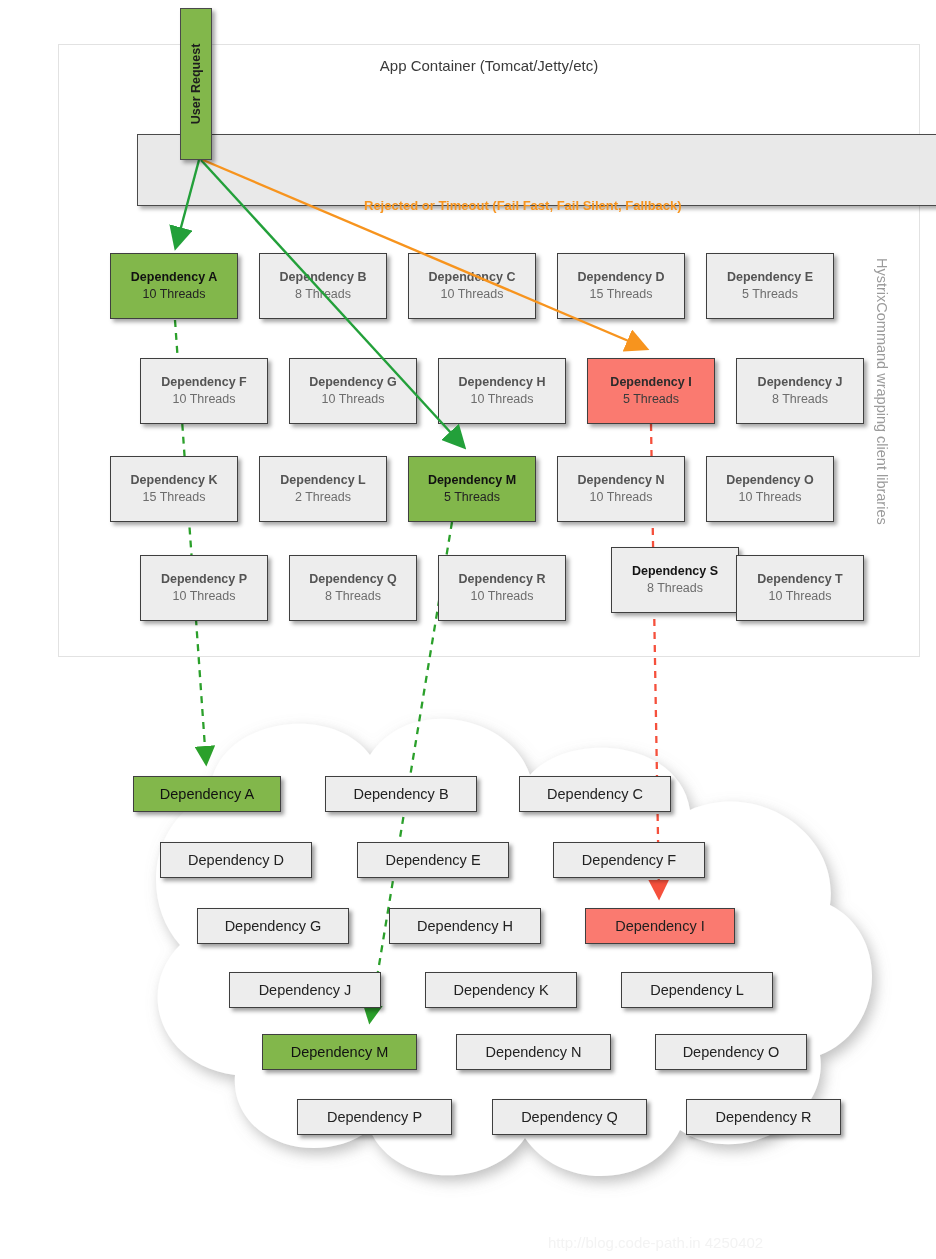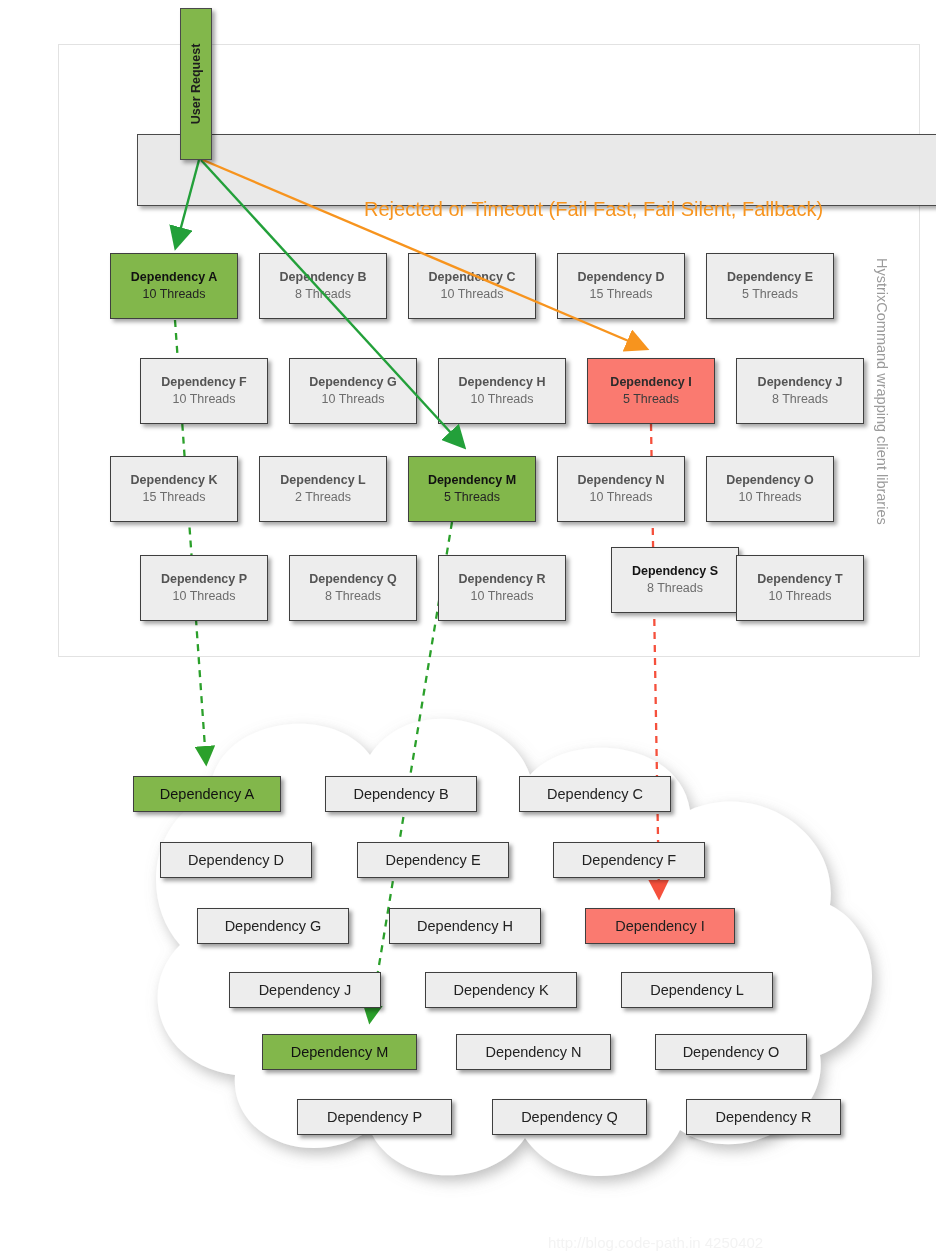--- a/index.html
+++ b/index.html
@@ -58,22 +58,22 @@
     white-space: nowrap;
     font-size: 12.5px;
     font-weight: bold;
     color: #1e1e1e;
   }
 
   
   .rejected-label {
     position: absolute;
     left: 364px; top: 198px;
-    font-size: 20px;
-    font-weight: normal;
+    font-size: 13px;
+    font-weight: bold;
     color: #f7941e;
     white-space: nowrap;
     z-index: 30;
   }
 
   
   .side-label {
     position: absolute;
     left: 846px; top: 258px;
     width: 330px;
@@ -209,20 +209,21 @@
     </defs>
 
     <path d="M 175 320 L 206 762" stroke="#2ba02b" stroke-width="2.3" stroke-dasharray="7,6" fill="none" marker-end="url(#dgreen)"></path>
 
     <path d="M 452 522 L 370 1020" stroke="#2ba02b" stroke-width="2.3" stroke-dasharray="7,6" fill="none" marker-end="url(#dgreen)"></path>
 
     <path d="M 651 424 L 659 896" stroke="#f5503c" stroke-width="2.3" stroke-dasharray="7,6" fill="none" marker-end="url(#dred)"></path>
   </svg>
 
   <div class="app-container">
+    <div class="app-container-title">App Container (Tomcat/Jetty/etc)</div>
     <div class="thread-bar"></div>
   </div>
 
   <div class="rejected-label">Rejected or Timeout (Fail Fast, Fail Silent, Fallback)</div>
 
   <div class="side-label">HystrixCommand wrapping client libraries</div>
 
   <div id="grid-layer">
       <div class="dep green" style="left: 110px; top: 253px;">
         <div class="dn">Dependency A</div>

